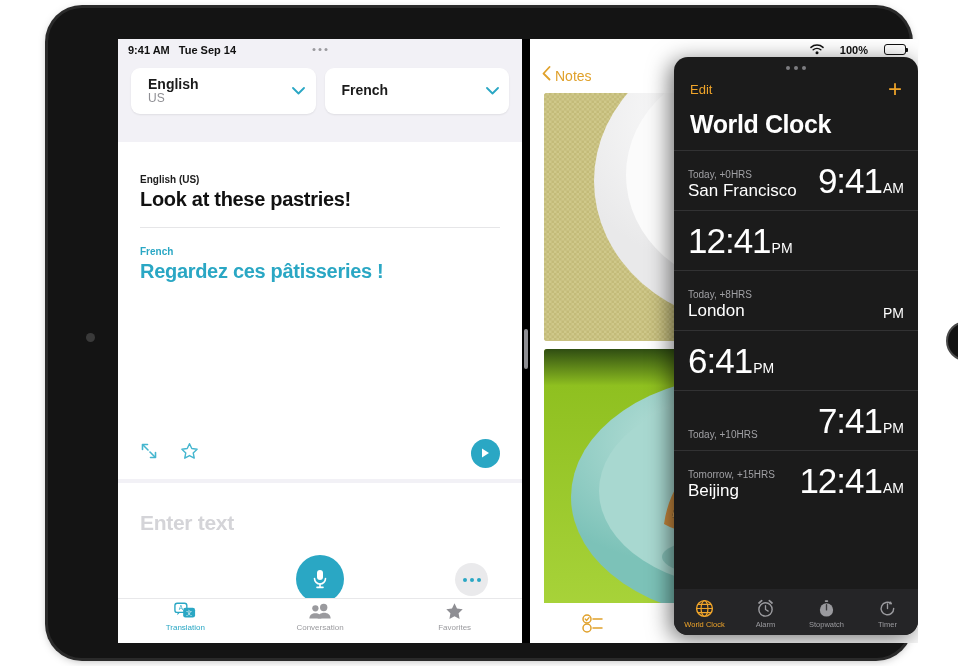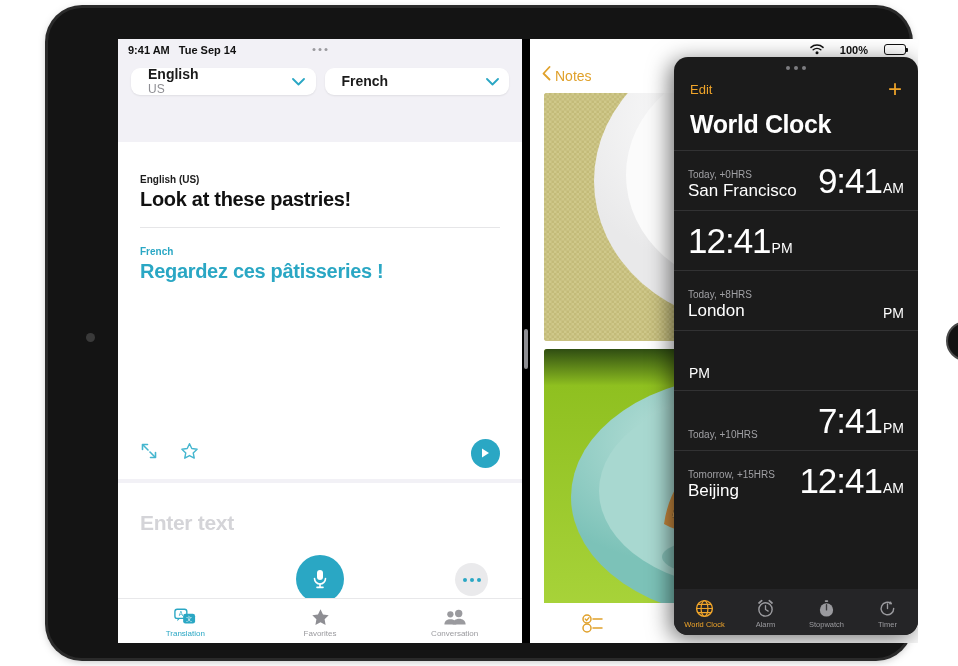--- a/index.html
+++ b/index.html
@@ -58,21 +58,21 @@
   }
   .multitask-dots i {
     width: 3px; height: 3px; border-radius: 50%; background: #9a9a9e;
     display: block;
   }
 
   .lang-bar {
     display: flex; gap: 9px; padding: 8px 13px 12px 13px;
   }
   .lang-chip {
-    flex: 1; height: 27px; background: #fff; border-radius: 9px;
+    flex: 1; height: 46px; background: #fff; border-radius: 9px;
     display: flex; align-items: center;
     box-shadow: 0 1px 2px rgba(0,0,0,.08);
   }
   .lang-chip .txt { flex: 1; padding-left: 17px; line-height: 1.08; }
   .lang-chip .primary { font-size: 14px; font-weight: bold; color: #1b1b1b; }
   .lang-chip .secondary { font-size: 12px; color: #8e8e93; }
   .chev {
     width: 34px; display: flex; align-items: center; justify-content: center;
   }
   .chev svg { display: block; }
@@ -118,21 +118,21 @@
   .more-btn {
     position: absolute; right: 34px; top: 80px;
     width: 33px; height: 33px; border-radius: 50%;
     background: #eaeaec; display: flex; align-items: center; justify-content: center;
     gap: 3px;
   }
   .more-btn i { width: 4px; height: 4px; border-radius: 50%; background: #2aa7c4; display:block;}
 
   .tabbar {
     position: absolute; left: 0; right: 0; bottom: 0; height: 45px;
-    display: flex; align-items: center; padding-top: 3px;
+    display: flex; align-items: flex-start; padding-top: 3px;
     border-top: 1px solid #e8e8ea; background: #fff;
   }
   .tab {
     flex: 1; display: flex; flex-direction: column;
     align-items: center; gap: 2px;
   }
   .tab .lbl { font-size: 8px; color: #9a9a9e; }
   .tab.active .lbl { color: #2aa7c4; }
 
   
@@ -325,33 +325,33 @@
             <svg width="22" height="19" viewBox="0 0 24 20">
               <rect x="1" y="1" width="13" height="10" rx="2.5" fill="none" stroke="#2aa7c4" stroke-width="1.5"></rect>
               <text x="7.5" y="8.6" font-size="7" fill="#2aa7c4" text-anchor="middle" font-family="Liberation Sans">A</text>
               <path d="M4 11l-.5 3 3-3z" fill="#2aa7c4"></path>
               <rect x="10" y="6" width="13" height="10.5" rx="2.5" fill="#2aa7c4"></rect>
               <text x="16.5" y="14.3" font-size="7" fill="#fff" text-anchor="middle" font-family="Liberation Sans">文</text>
             </svg>
             <span class="lbl">Translation</span>
           </div>
           <div class="tab">
-            <svg width="21" height="19" viewBox="0 0 20 19">
-              <path d="M10 1.2l2.5 5.2 5.7.8-4.1 4 1 5.7L10 14.2 4.9 16.9l1-5.7-4.1-4 5.7-.8z" fill="#8e8e93"></path>
-            </svg>
-            <span class="lbl">Favorites</span>
-          </div>
-          <div class="tab">
             <svg width="24" height="19" viewBox="0 0 26 19">
               <circle cx="8" cy="6" r="3.4" fill="#9a9a9e"></circle>
               <circle cx="17" cy="5.2" r="4" fill="#9a9a9e"></circle>
               <path d="M1.5 17c0-3.6 2.9-5.6 6.5-5.6s6.5 2 6.5 5.6z" fill="#9a9a9e"></path>
               <path d="M10.5 17c0-4 3.2-6.2 7-6.2s7 2.2 7 6.2z" fill="#9a9a9e"></path>
             </svg>
             <span class="lbl">Conversation</span>
+          </div>
+          <div class="tab">
+            <svg width="21" height="19" viewBox="0 0 20 19">
+              <path d="M10 1.2l2.5 5.2 5.7.8-4.1 4 1 5.7L10 14.2 4.9 16.9l1-5.7-4.1-4 5.7-.8z" fill="#8e8e93"></path>
+            </svg>
+            <span class="lbl">Favorites</span>
           </div>
         </div>
       </div>
     </div>
 
     <div id="split-divider">
       <div id="split-grab"></div>
     </div>
 
     <div id="notes-pane">
@@ -501,20 +501,21 @@
           <div class="city-left">
             <div class="city-meta">Today, +8HRS</div>
             <div class="city-name">London</div>
           </div>
           <div class="city-time">
             <span class="ap">PM</span>
           </div>
         </div>
         <div class="city-row">
           <div class="city-time">
+            <span class="hm">6:41</span>
             <span class="ap">PM</span>
           </div>
         </div>
         <div class="city-row">
           <div class="city-left">
             <div class="city-meta">Today, +10HRS</div>
           </div>
           <div class="city-time">
             <span class="hm">7:41</span>
             <span class="ap">PM</span>

